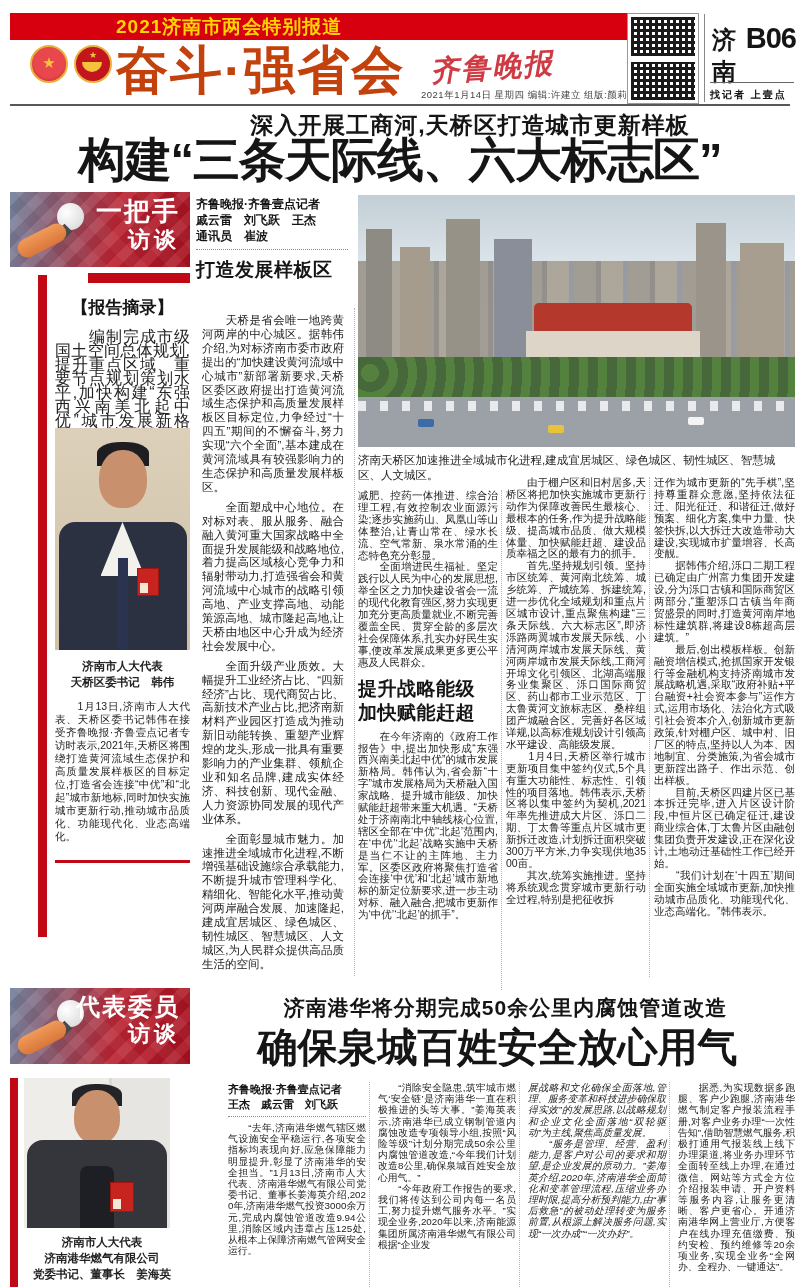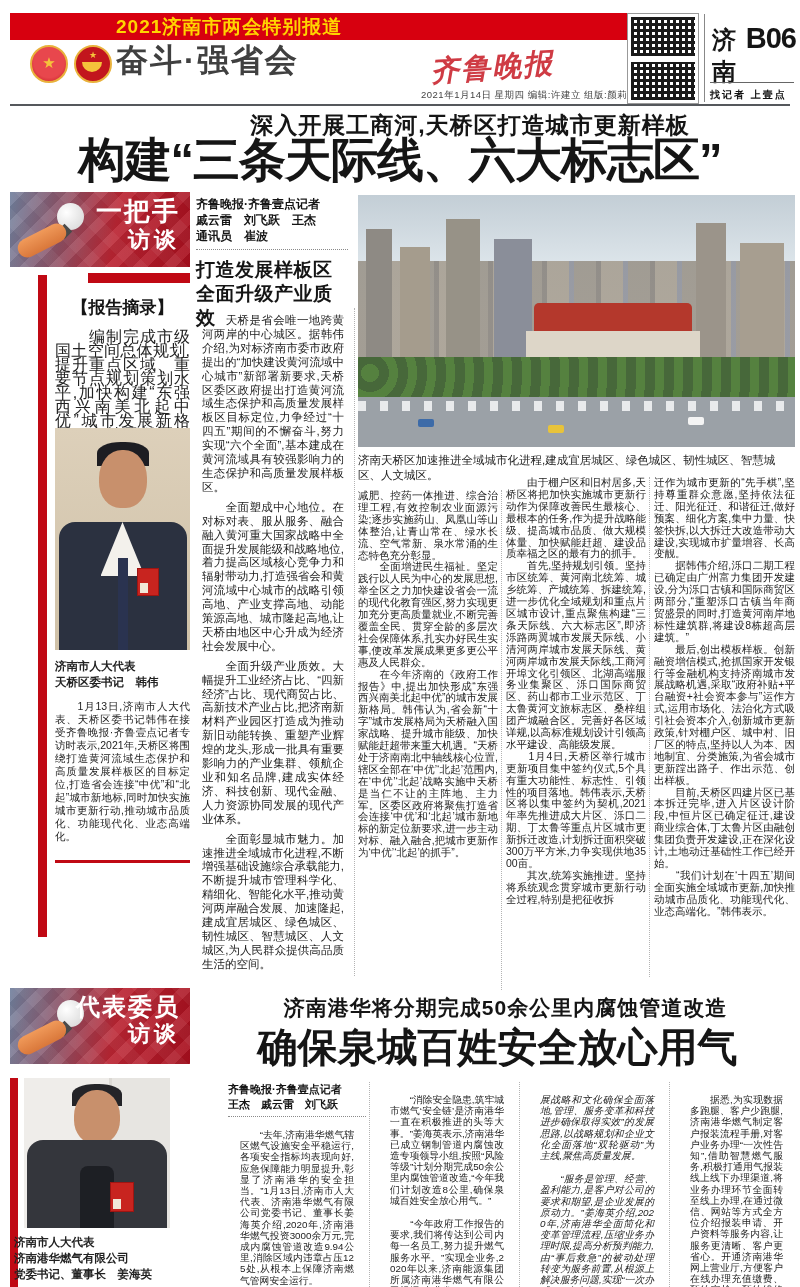--- a/index.html
+++ b/index.html
@@ -9,21 +9,21 @@
 
   
   .top-banner{left:10px;top:13px;width:617px;height:27px;background:#d7000f;color:#ffd400;
               font-weight:bold;font-size:19px;line-height:27px;padding-left:106px;box-sizing:border-box;letter-spacing:1px;}
   .emb{width:38px;height:38px;border-radius:50%;box-sizing:border-box;}
   .emb-nat{left:30px;top:45px;background:radial-gradient(circle at 50% 45%,#e8474d 0 60%,#c2151d 100%);border:2px solid #e9b23c;}
   .emb-nat::after{content:"★";position:absolute;left:50%;top:50%;transform:translate(-50%,-58%);color:#f5c33b;font-size:15px;}
   .emb-cppcc{left:74px;top:45px;background:#c2151d;border:2px solid #e9b23c;}
   .emb-cppcc::before{content:"★";position:absolute;left:50%;top:3px;transform:translateX(-50%);color:#f5c33b;font-size:9px;}
   .emb-cppcc::after{content:"";position:absolute;left:6px;top:15px;width:20px;height:10px;border-radius:0 0 10px 10px;background:#f5c33b;}
-  .brand{left:116px;top:44px;font-size:32px;font-weight:900;color:#404040;letter-spacing:2px;line-height:1;}
+  .brand{left:116px;top:44px;font-size:52px;font-weight:900;color:#c2410c;letter-spacing:2px;line-height:1;}
   .paper-script{left:430px;top:48px;font-family:"DejaVu Serif",serif;font-style:italic;font-weight:bold;
                 font-size:29px;color:#cf3b44;transform:rotate(-4deg);letter-spacing:2px;}
   .dateline{left:421px;top:89px;width:204px;font-size:9.5px;color:#444;letter-spacing:.5px;white-space:nowrap;}
   .qr{left:627px;top:13px;width:72px;height:91px;background:#fff;border:1px solid #999;display:flex;flex-direction:column;box-sizing:border-box;}
   .qr-sq{flex:1;margin:3px;background:
      repeating-linear-gradient(0deg,#1a1a1a 0 3px,transparent 3px 6px),
      repeating-linear-gradient(90deg,#1a1a1a 0 3px,transparent 3px 6px);}
   .vrule{left:704px;top:14px;height:88px;border-left:1px solid #888;}
   .pageinfo{left:712px;top:22px;width:84px;display:flex;align-items:baseline;gap:6px;}
   .region{font-size:24px;font-weight:700;}
@@ -50,21 +50,21 @@
   .mic-joint{position:absolute;right:28px;top:23px;width:11px;height:11px;background:#4a4a4a;transform:rotate(45deg);}
   .mic-handle{position:absolute;left:-2px;top:28px;width:52px;height:19px;border-radius:10px;
               background:linear-gradient(#f09a5a,#d9773a);transform:rotate(-27deg);}
 
   
   .stripe-v{background:#c00914;}
   .hbar{background:#c00914;}
   .excerpt-title{text-align:center;font-size:17px;font-weight:700;}
   .smalltext{font-size:16px;line-height:14px;text-align:justify;word-break:break-all;color:#222;}
   .introtext{font-size:10.5px;line-height:13px;text-align:justify;word-break:break-all;color:#222;}
-  .capt{font-size:11.5px;line-height:16px;font-weight:600;color:#222;}
+  .capt{text-align:center;font-size:11.5px;line-height:16px;font-weight:600;color:#222;}
 
   
   .portrait{overflow:hidden;background:linear-gradient(#ddd0ba,#cfc1a8);}
   .portrait2{overflow:hidden;background:linear-gradient(90deg,#efedea 0 58%,#dcd9d4 58% 60%,#e7e5e1 60%);}
   .p-hair{position:absolute;left:50%;transform:translateX(-50%);background:#1d1d22;border-radius:46% 46% 0 0;}
   .p-head{position:absolute;left:50%;transform:translateX(-50%);background:#c8906c;border-radius:48% 48% 44% 44%;}
   .p-body{position:absolute;left:50%;transform:translateX(-50%);bottom:0;border-radius:16px 16px 0 0;}
   .p-shirt{position:absolute;left:50%;transform:translateX(-50%);bottom:0;background:#f3f1ec;
            clip-path:polygon(50% 0,100% 100%,0 100%);}
   .p-tie{position:absolute;left:50%;transform:translateX(-50%);bottom:0;background:#2a3350;}
@@ -91,21 +91,21 @@
      repeating-radial-gradient(circle at 12px 16px,#55813f 0 9px,#47683a 9px 19px);}
   .cp-road{position:absolute;left:0;right:0;bottom:0;height:50px;background:#9ba1a7;}
   .cp-cross{position:absolute;left:0;right:0;top:4px;height:10px;background:
      repeating-linear-gradient(90deg,#e8eaec 0 8px,transparent 8px 22px);}
   .veh{position:absolute;border-radius:2px;}
 
   
   .kicker2{text-align:center;font-size:21px;font-weight:700;letter-spacing:1px;}
   .headline2{text-align:center;font-size:40px;font-weight:900;letter-spacing:0;}
   .byline2{font-size:11px;font-weight:700;line-height:15px;border-bottom:1px dotted #8a8a8a;padding-bottom:4px;margin-bottom:5px;}
-  .colbottom p{margin:12px;font-size:9.8px;line-height:11.2px;text-align:justify;word-break:break-all;color:#1c1c1c;}
+  .colbottom p{margin:0;font-size:9.8px;line-height:11.2px;text-align:justify;word-break:break-all;color:#1c1c1c;}
 </style>
 </head>
 <body>
 
 <div class="page">
 
   <div class="abs top-banner">2021济南市两会特别报道</div>
   <div class="abs emb emb-nat"></div>
   <div class="abs emb emb-cppcc"></div>
   <div class="abs brand">奋斗·强省会</div>
@@ -157,21 +157,20 @@
   <div class="abs introtext" style="left:55px;top:700px;width:135px;height:150px;">　　1月13日,济南市人大代表、天桥区委书记韩伟在接受齐鲁晚报·齐鲁壹点记者专访时表示,2021年,天桥区将围绕打造黄河流域生态保护和高质量发展样板区的目标定位,打造省会连接“中优”和“北起”城市新地标,同时加快实施城市更新行动,推动城市品质化、功能现代化、业态高端化。</div>
   <div class="abs" style="left:55px;top:860px;width:135px;height:3px;background:#c00914;"></div>
 
   <div class="abs byline" style="left:196px;top:196px;width:152px;">
     <div>齐鲁晚报·齐鲁壹点记者</div>
     <div>戚云雷　刘飞跃　王杰</div>
     <div>通讯员　崔波</div>
   </div>
   <div class="abs sec-head" style="left:196px;top:258px;width:154px;">
     <div>打造发展样板区</div>
-    <div>全面升级产业质效</div>
   </div>
 
   <div class="abs coltext col1text dotr" style="left:196px;top:308px;width:154px;height:668px;padding-right:4px;">
     <p>　　天桥是省会唯一地跨黄河两岸的中心城区。据韩伟介绍,为对标济南市委市政府提出的“加快建设黄河流域中心城市”新部署新要求,天桥区委区政府提出打造黄河流域生态保护和高质量发展样板区目标定位,力争经过“十四五”期间的不懈奋斗,努力实现“六个全面”,基本建成在黄河流域具有较强影响力的生态保护和高质量发展样板区。</p>
     <p>　　全面塑成中心地位。在对标对表、服从服务、融合融入黄河重大国家战略中全面提升发展能级和战略地位,着力提高区域核心竞争力和辐射带动力,打造强省会和黄河流域中心城市的战略引领高地、产业支撑高地、动能策源高地、城市隆起高地,让天桥由地区中心升成为经济社会发展中心。</p>
     <p>　　全面升级产业质效。大幅提升工业经济占比、“四新经济”占比、现代商贸占比、高新技术产业占比,把济南新材料产业园区打造成为推动新旧动能转换、重塑产业辉煌的龙头,形成一批具有重要影响力的产业集群、领航企业和知名品牌,建成实体经济、科技创新、现代金融、人力资源协同发展的现代产业体系。</p>
     <p>　　全面彰显城市魅力。加速推进全域城市化进程,不断增强基础设施综合承载能力,不断提升城市管理科学化、精细化、智能化水平,推动黄河两岸融合发展、加速隆起,建成宜居城区、绿色城区、韧性城区、智慧城区、人文城区,为人民群众提供高品质生活的空间。</p>
     <p>　　全面改善生态环境。纵深推进蓝天、碧水、净土、青山保卫战,加强大气污染防治协同治理和联防联控,确保空气质量明显改善;深入开展工商河、柳行河等20余条河道综合治理,努力实现“水清、岸绿、河畅、景美”;扎实开展节水、</p>
   </div>
 
@@ -191,20 +190,24 @@
       <div class="veh" style="left:60px;top:22px;width:16px;height:8px;background:#3d6ba8;"></div>
       <div class="veh" style="left:190px;top:28px;width:16px;height:8px;background:#e8c33a;"></div>
       <div class="veh" style="left:330px;top:20px;width:16px;height:8px;background:#f4f4f4;"></div>
     </div>
   </div>
   <div class="abs photo-cap" style="left:358px;top:453px;width:437px;">济南天桥区加速推进全域城市化进程,建成宜居城区、绿色城区、韧性城区、智慧城区、人文城区。</div>
 
   <div class="abs coltext colsmall dotr" style="left:358px;top:477px;width:140px;height:500px;padding-right:3px;margin-top:13px;">
     <p>减肥、控药一体推进、综合治理工程,有效控制农业面源污染;逐步实施药山、凤凰山等山体整治,让青山常在、绿水长流、空气常新、泉水常涌的生态特色充分彰显。</p>
     <p>　　全面增进民生福祉。坚定践行以人民为中心的发展思想,举全区之力加快建设省会一流的现代化教育强区,努力实现更加充分更高质量就业,不断完善覆盖全民、贯穿全龄的多层次社会保障体系,扎实办好民生实事,使改革发展成果更多更公平惠及人民群众。</p>
+    <div class="sec-head" style="margin:8px 0 6px 0;">
+      <div>提升战略能级</div>
+      <div>加快赋能赶超</div>
+    </div>
     <p>　　在今年济南的《政府工作报告》中,提出加快形成“东强西兴南美北起中优”的城市发展新格局。韩伟认为,省会新“十字”城市发展格局为天桥融入国家战略、提升城市能级、加快赋能赶超带来重大机遇。“天桥处于济南南北中轴线核心位置,辖区全部在‘中优’‘北起’范围内,在‘中优’‘北起’战略实施中天桥是当仁不让的主阵地、主力军。区委区政府将聚焦打造省会连接‘中优’和‘北起’城市新地标的新定位新要求,进一步主动对标、融入融合,把城市更新作为‘中优’‘北起’的抓手”。</p>
   </div>
 
   <div class="abs coltext colsmall dotr" style="left:506px;top:477px;width:140px;height:500px;padding-right:3px;">
     <p>　　由于棚户区和旧村居多,天桥区将把加快实施城市更新行动作为保障改善民生最核心、最根本的任务,作为提升战略能级、提高城市品质、做大规模体量、加快赋能赶超、建设品质幸福之区的最有力的抓手。</p>
     <p>　　首先,坚持规划引领。坚持市区统筹、黄河南北统筹、城乡统筹、产城统筹、拆建统筹,进一步优化全域规划和重点片区城市设计,重点聚焦构建“三条天际线、六大标志区”,即济泺路两翼城市发展天际线、小清河两岸城市发展天际线、黄河两岸城市发展天际线,工商河开埠文化引领区、北湖高端服务业集聚区、泺口国际商贸区、药山都市工业示范区、丁太鲁黄河文旅标志区、桑梓组团产城融合区。完善好各区域详规,以高标准规划设计引领高水平建设、高能级发展。</p>
     <p>　　1月4日,天桥区举行城市更新项目集中签约仪式,5个具有重大功能性、标志性、引领性的项目落地。韩伟表示,天桥区将以集中签约为契机,2021年率先推进成大片区、泺口二期、丁太鲁等重点片区城市更新拆迁改造,计划拆迁面积突破300万平方米,力争实现供地3500亩。</p>
     <p>　　其次,统筹实施推进。坚持将系统观念贯穿城市更新行动全过程,特别是把征收拆</p>
   </div>
 

